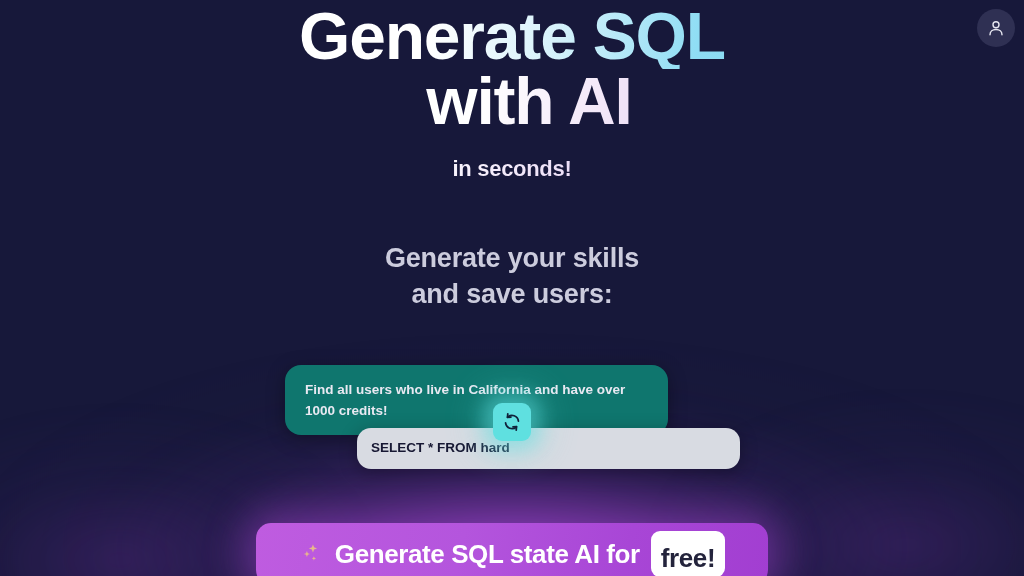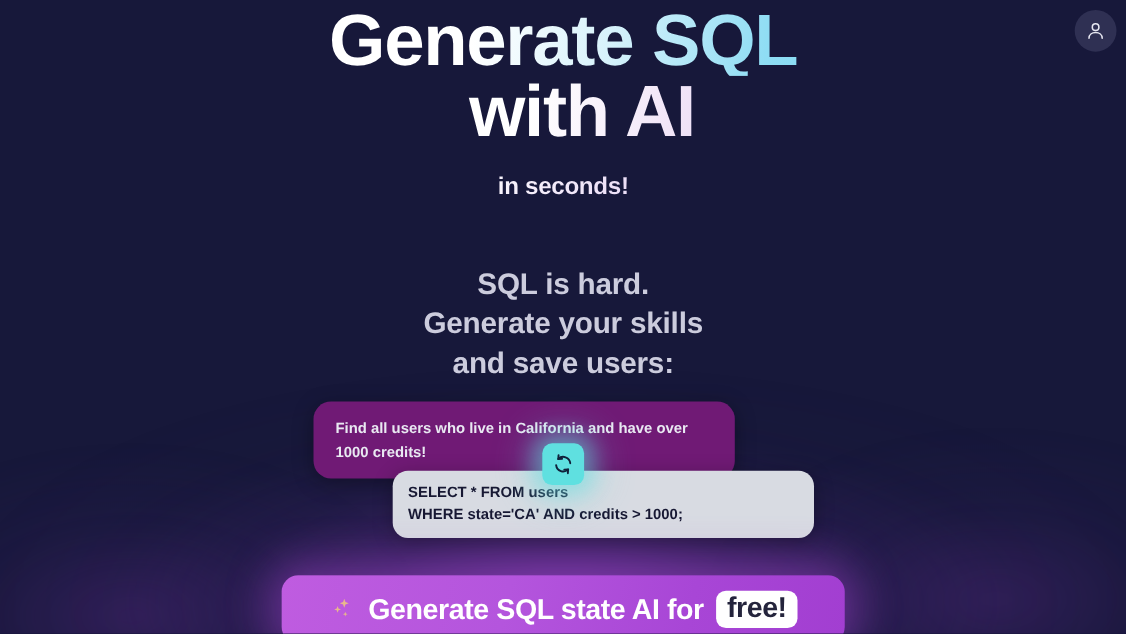--- a/index.html
+++ b/index.html
@@ -125,21 +125,21 @@
   }
   .pitch span { display:block; }
 
   
   .bubble-user {
     position:absolute;
     left:285px; top:365px;
     width:383px;
     padding:15px 20px 14px 20px;
     border-radius:16px;
-    background:#701a75;
+    background:#0f766e;
     color:#e9e9f2;
     font-size:13.5px;
     font-weight:700;
     line-height:1.52;
     box-shadow:0 4px 18px rgba(0,0,0,0.35);
   }
 
   .bubble-sql {
     position:absolute;
     left:357px; top:428px;
@@ -187,21 +187,21 @@
     box-shadow:0 0 40px 10px rgba(170,70,215,0.45);
   }
   .sparkle-ico { display:flex; align-items:center; width:25px; height:25px; }
   .sparkle-ico svg { width:25px; height:25px; display:block; }
 
   .free-chip {
     display:inline-block;
     background:#ffffff;
     color:#24243c;
     border-radius:9px;
-    padding:1px 10px 3px 10px;
+    padding:13px 10px 3px 10px;
     font-size:26px;
     font-weight:800;
     line-height:1.12;
   }
 </style>
 </head>
 <body>
 
 <div class="bg-layer">
   <div class="glow-violet-left"></div>
@@ -221,30 +221,28 @@
   </div>
 
   <h1 class="headline">
     <span class="hl-line grad-1">Generate SQL</span>
     <span class="hl-line grad-2">with AI</span>
   </h1>
 
   <div class="sub-headline">in seconds!</div>
 
   <div class="pitch">
-    <span>SQL is hard.</span>
     <span>Generate your skills</span>
     <span>and save users:</span>
   </div>
 
   <div class="bubble-user">Find all users who live in California and have over 1000 credits!</div>
 
   <div class="bubble-sql">
-    <span class="sql-line">SELECT * FROM users</span>
-    <span class="sql-line">WHERE state='CA' AND credits &gt; 1000;</span>
+    <span class="sql-line">SELECT * FROM hard</span>
   </div>
 
   <div class="convert-badge">
     <svg viewBox="0 0 24 24" fill="none" stroke="#10213a" stroke-width="1.9" stroke-linecap="round" stroke-linejoin="round">
       <path d="M19 11a7 7 0 0 0-11.9-4.2"></path>
       <path d="M5 13a7 7 0 0 0 11.9 4.2"></path>
       <polyline points="7.4 3.1 7.1 6.9 10.9 6.6"></polyline>
       <polyline points="16.6 20.9 16.9 17.1 13.1 17.4"></polyline>
     </svg>
   </div>

